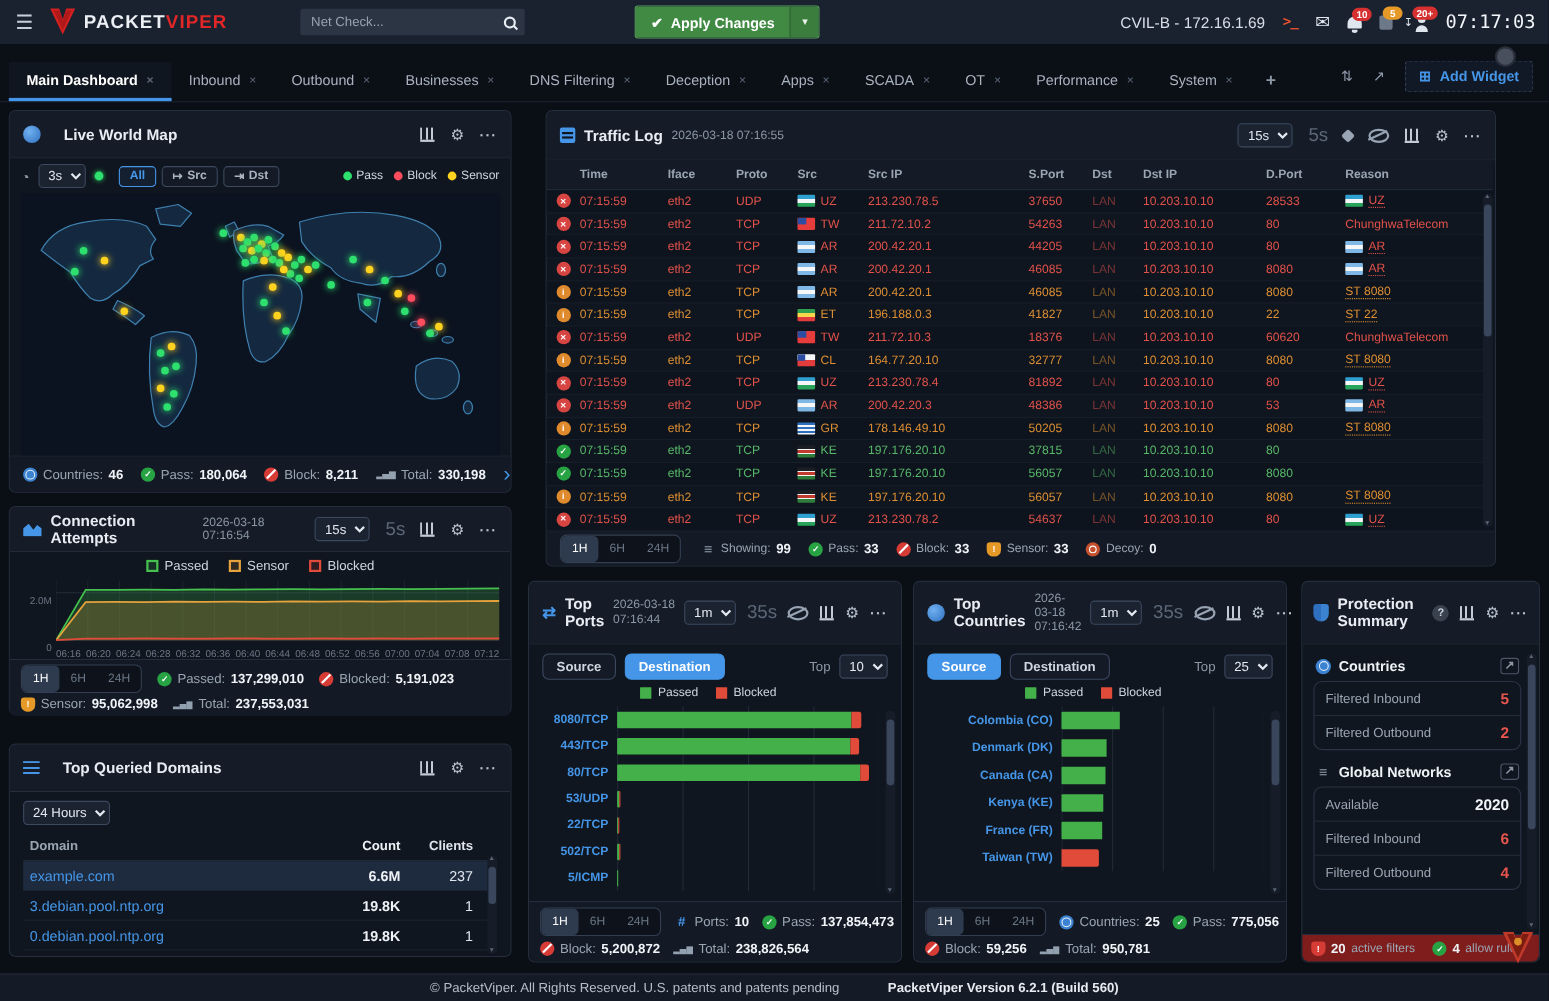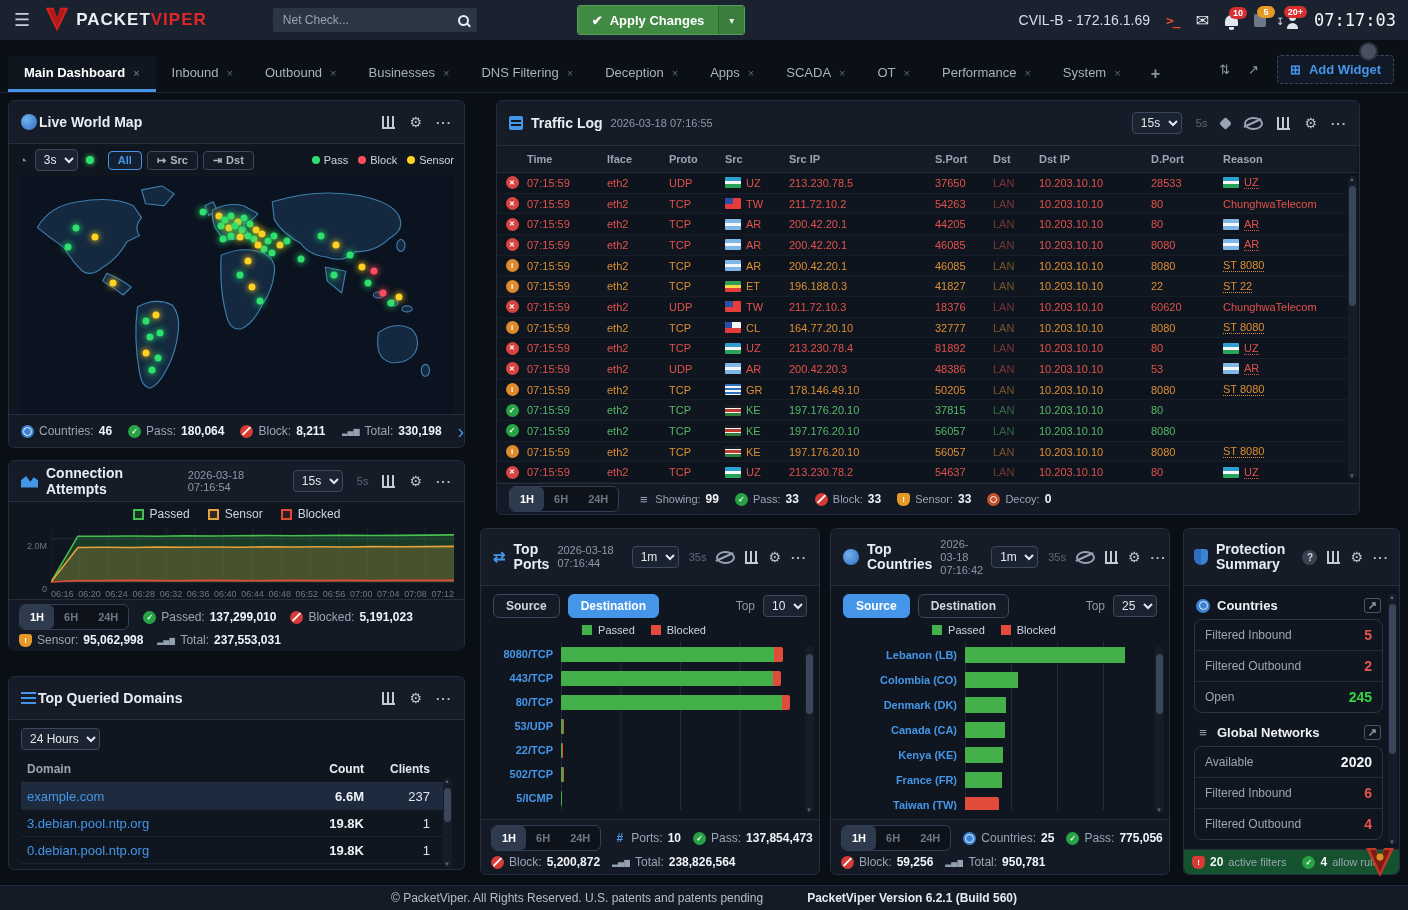--- a/index.html
+++ b/index.html
@@ -44,34 +44,34 @@
   .tab.active{color:#fff;background:#10161f;border-bottom:3px solid #4596e8;font-weight:bold}
   .tclose{color:#5a6576;font-size:11px}
   .tab-add{color:#8d98a7;font-size:16px;font-weight:bold;padding:0 14px;cursor:pointer;align-self:center}
   #tabbar .tright{margin-left:auto;display:flex;align-items:center;gap:18px;padding-right:14px;margin-bottom:8px}
   .tico{color:#8d98a7;font-size:13px;cursor:pointer}
   .addw{display:flex;align-items:center;gap:8px;border:1px dashed #3c4860;background:#121926;color:#4596e8;font-size:13px;font-weight:bold;border-radius:4px;padding:6px 12px;cursor:pointer;font-family:"Liberation Sans",sans-serif}
   .gridg{color:#4596e8;font-size:13px}
   .bubble{position:absolute;top:2px;right:30px;width:15px;height:15px;border-radius:50%;background:#49505d;border:2px solid #2a303b}
   
   .widget{position:absolute;background:#10161f;border:1px solid #242e3d;border-radius:6px;box-sizing:border-box;display:flex;flex-direction:column}
-  .whead{background:#151c27;border-bottom:1px solid #242e3d;border-radius:6px 6px 0 0;display:flex;align-items:center;gap:2px;padding:0 12px;flex:none}
+  .whead{background:#151c27;border-bottom:1px solid #242e3d;border-radius:6px 6px 0 0;display:flex;align-items:center;gap:21px;padding:0 12px;flex:none}
   .whead h3{font-size:14px;color:#e8edf3;margin:0;font-weight:bold}
   .wts{font-size:11px;color:#8d98a7}
   .wtools{margin-left:auto;display:flex;align-items:center;gap:14px}
   .gearico{color:#b8c2cf;font-size:14px;cursor:pointer}
   .dotsico{color:#b8c2cf;font-size:13px;font-weight:bold;letter-spacing:1px;cursor:pointer}
   .chartico{width:13px;height:11px;border-bottom:2px solid #c3cbd6;background:repeating-linear-gradient(90deg,#c3cbd6 0 2px,transparent 2px 5px);cursor:pointer}
   .eyeico{width:15px;height:9px;border:2px solid #98a4b3;border-radius:50%;position:relative;cursor:pointer}
   .eyeico::after{content:"";position:absolute;left:-3px;top:3px;width:19px;height:2px;background:#98a4b3;transform:rotate(-25deg)}
   .tagico{width:9px;height:9px;background:#98a4b3;border-radius:2px;transform:rotate(45deg);cursor:pointer}
-  .altint{font-size:11px;color:#5c6878}
+  .altint{font-size:17px;color:#5c6878}
   .sel{background:#1b2330;color:#e3e9f0;border:1px solid #3b485e;border-radius:4px;font-size:12px;padding:2px 4px;font-family:"Liberation Sans",sans-serif}
   .ranges{display:inline-flex;border:1px solid #333e52;border-radius:6px;background:#0e131b;overflow:hidden;flex:none}
-  .range{padding:6px 10px;font-size:11px;font-weight:bold;color:#67738442;color:#6a7686;cursor:pointer}
+  .range{padding:6px 10px;font-size:11px;font-weight:normal;color:#67738442;color:#6a7686;cursor:pointer}
   .range.active{background:#2e3a4d;color:#fff;border-radius:5px}
   .stat{display:inline-flex;align-items:center;gap:5px;font-size:12px;color:#9aa5b3;white-space:nowrap}
   .stat b{font-size:12px}
   .statsrow{display:flex;align-items:center;gap:16px}
   
   .ico{display:inline-flex;align-items:center;justify-content:center;width:13px;height:13px;border-radius:50%;color:#fff;flex:none;font-size:8px;font-weight:bold;position:relative;overflow:hidden}
   .ico-pass{background:#27a344}.ico-pass::before{content:"✓"}
   .ico-block{background:#d63b35}.ico-block::before{content:"";position:absolute;left:1px;right:1px;top:5.5px;height:2px;background:#fff;transform:rotate(-45deg)}
   .ico-sensor{background:#e59a28;border-radius:3px 3px 6px 6px}.ico-sensor::before{content:"!"}
   .ico-shield{background:#d63b35;border-radius:3px 3px 6px 6px}.ico-shield::before{content:"!"}
@@ -201,21 +201,21 @@
   #w-prot .whead h3{font-size:14px;line-height:15px}
   .protbody{flex:1;padding:6px 16px 0 10px;position:relative;overflow:hidden}
   .psec-title{display:flex;align-items:center;gap:7px;font-size:13px;font-weight:bold;color:#eef2f6;padding:6px 2px}
   .psec-title .ico{width:14px;height:14px}
   .psec-title .extlink{margin-left:auto}
   .pbox{border:1px solid #2b3546;border-radius:8px;margin-bottom:6px}
   .prow{display:flex;align-items:center;justify-content:space-between;padding:7px 10px;border-bottom:1px solid #222c3a;font-size:12px;color:#9aa5b3}
   .prow:last-child{border-bottom:none}
   .pval{font-size:14px;font-weight:bold}
   .val-red{color:#e8554d}.val-green{color:#35d442}.val-white{color:#f2f5f8}
-  .protfoot{flex:none;border-top:1px solid #242e3d;background:#14532d;border-radius:0 0 6px 6px;padding:5px 8px;display:flex;align-items:flex-start;gap:12px;position:relative}
+  .protfoot{flex:none;border-top:1px solid #242e3d;background:#7f1d1d;border-radius:0 0 6px 6px;padding:5px 8px;display:flex;align-items:flex-start;gap:12px;position:relative}
   .protfoot .stat{font-size:11px}
   .viper{position:absolute;right:2px;bottom:-8px}
   
   #pgfoot{position:absolute;left:0;right:0;bottom:0;height:24px;background:#151b26;border-top:1px solid #22293a;display:flex;align-items:center;justify-content:center;gap:44px;font-size:12px}
   #pgfoot .cpy{color:#b6bec9}
   #pgfoot .ver{color:#e6ebf1;font-weight:bold}
 </style>
 </head>
 <body>
 
@@ -1144,27 +1144,20 @@
           <i class="lgsq lgsq2" style="border-color: rgb(67, 176, 74); background: rgb(67, 176, 74);"></i>
           <span>Passed</span>
         </span>
         <span class="clegitem">
           <i class="lgsq lgsq2" style="border-color: rgb(224, 75, 58); background: rgb(224, 75, 58);"></i>
           <span>Blocked</span>
         </span>
       </div>
     <div class="bplot" id="cntr-plot" style="height:168px">
         <div class="brow" style="height: 25px;">
-          <span class="blab">Lebanon (LB)</span>
-          <span class="btrack">
-            <i class="bseg bgreen" style="width: 87%;"></i>
-            <i class="bseg bred" style="width: 0%;"></i>
-          </span>
-        </div>
-        <div class="brow" style="height: 25px;">
           <span class="blab">Colombia (CO)</span>
           <span class="btrack">
             <i class="bseg bgreen" style="width: 29%;"></i>
             <i class="bseg bred" style="width: 0%;"></i>
           </span>
         </div>
         <div class="brow" style="height: 25px;">
           <span class="blab">Denmark (DK)</span>
           <span class="btrack">
             <i class="bseg bgreen" style="width: 22.4%;"></i>
@@ -1261,24 +1254,20 @@
       </div>
       <div class="pbox">
         <div class="prow">
           <span>Filtered Inbound</span>
           <span class="pval val-red">5</span>
         </div>
         <div class="prow">
           <span>Filtered Outbound</span>
           <span class="pval val-red">2</span>
         </div>
-        <div class="prow">
-          <span>Open</span>
-          <span class="pval val-green">245</span>
-        </div>
       </div>
       <div class="psec-title">
         <span class="ico ico-list"></span>
         <span>Global Networks</span>
         <span class="extlink">↗</span>
       </div>
       <div class="pbox">
         <div class="prow">
           <span>Available</span>
           <span class="pval val-white">2020</span>

